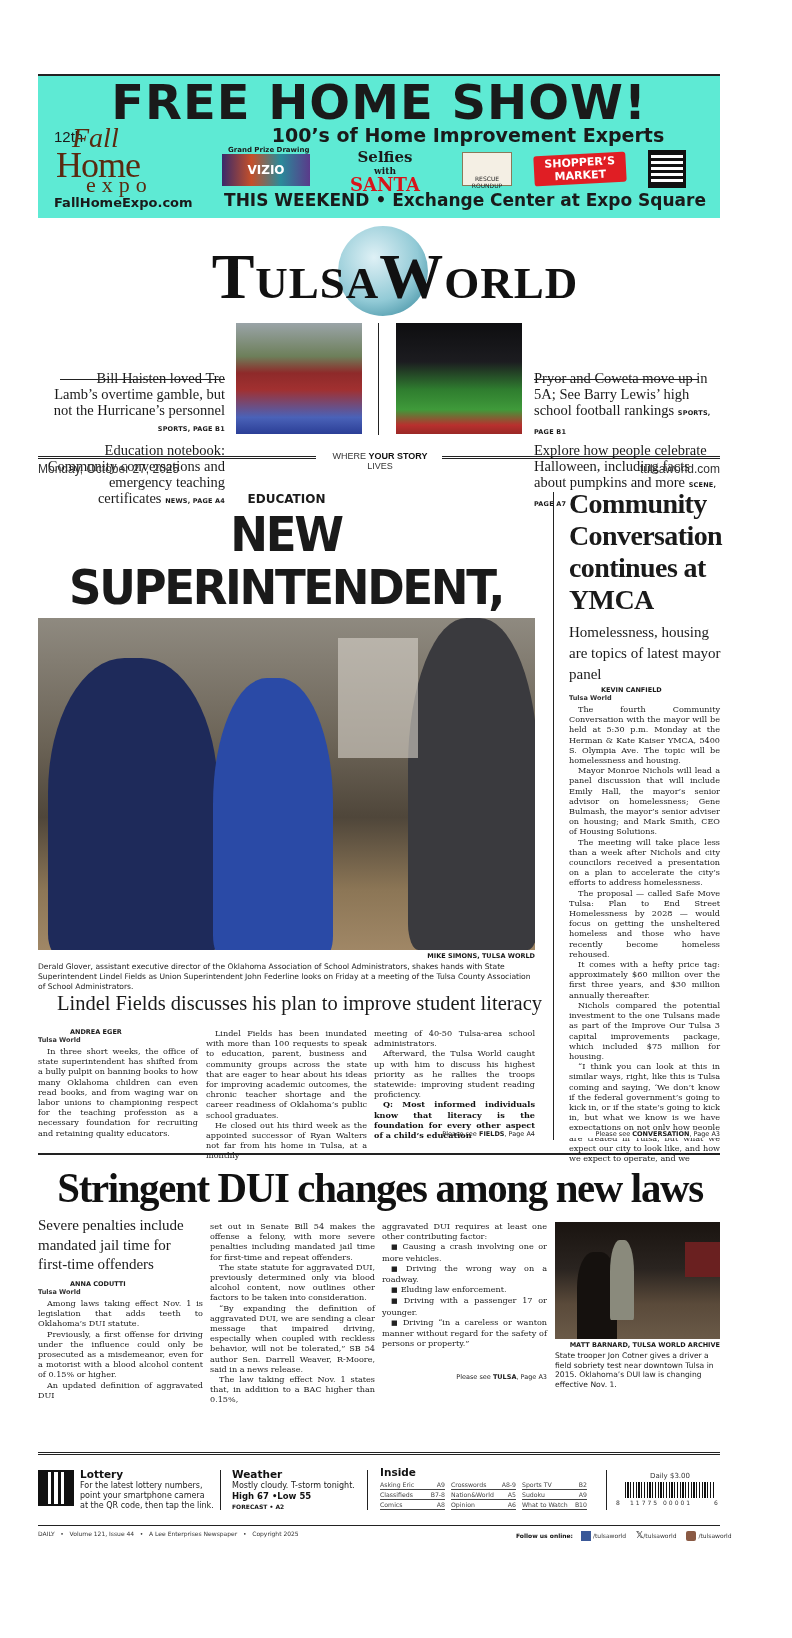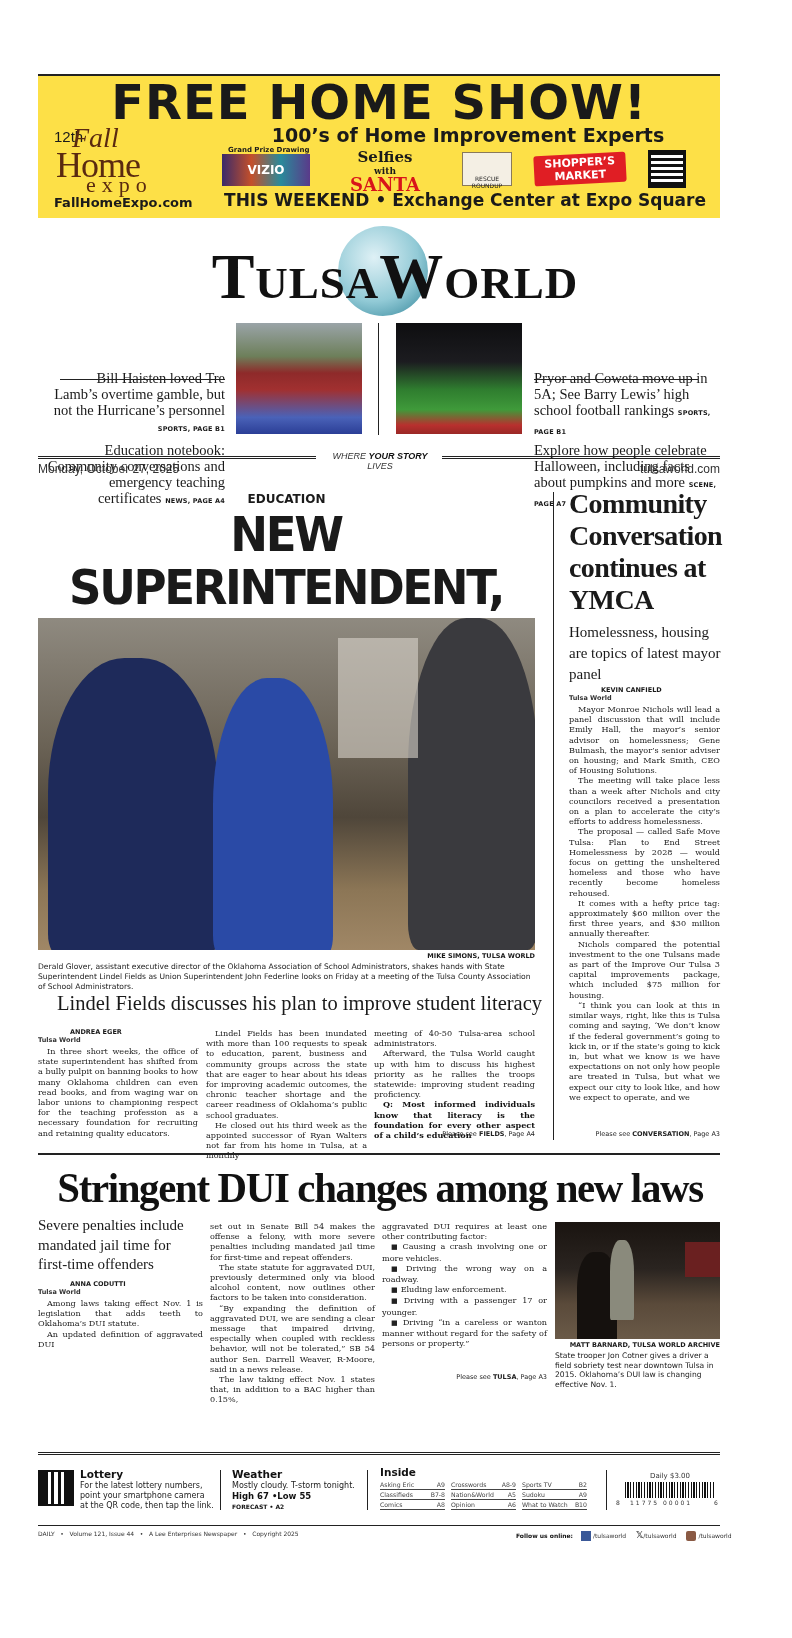--- a/index.html
+++ b/index.html
@@ -1,22 +1,22 @@
 <!DOCTYPE html>
 <html><head>
 <meta charset="utf-8">
 <style>
   * { box-sizing: border-box; margin: 0; padding: 0; }
   html, body { width: 792px; height: 1638px; background: #fff; overflow: hidden; }
   body { font-family: "Liberation Serif", serif; color: #1a1a1a; position: relative; }
   .abs { position: absolute; }
-  .sansl { font-family: "Liberation Sans", sans-serif; font-style: italic; }
-
-  
-  .ad { left: 38px; top: 74px; width: 682px; height: 144px; background: #fde047; border-top: 2px solid #222; }
+  .sansl { font-family: "Liberation Sans", sans-serif; }
+
+  
+  .ad { left: 38px; top: 74px; width: 682px; height: 144px; background: #5eead4; border-top: 2px solid #222; }
   .ad-title { left: 0; top: 0; width: 682px; text-align: center; font-family: "DejaVu Sans", sans-serif; font-weight: bold; font-size: 48px; letter-spacing: 1px; color: #1a1a1a; line-height: 52px; }
   .ad-sub { left: 180px; top: 48px; width: 500px; text-align: center; font-family: "DejaVu Sans", sans-serif; font-weight: bold; font-size: 19px; color: #1a1a1a; }
   .ad-expo-12 { left: 16px; top: 52px; font-size: 15px; font-family: "Liberation Sans", sans-serif; }
   .ad-expo-fall { left: 34px; top: 46px; font-family: "Liberation Serif", serif; font-style: italic; font-size: 28px; color: #5a2a10; }
   .ad-expo-home { left: 18px; top: 68px; font-family: "Liberation Serif", serif; font-size: 36px; color: #5a2a10; letter-spacing: -1px; }
   .ad-expo-expo { left: 48px; top: 96px; font-family: "Liberation Serif", serif; font-size: 22px; color: #5a2a10; letter-spacing: 6px; }
   .ad-url { left: 16px; top: 119px; font-family: "DejaVu Sans", sans-serif; font-weight: bold; font-size: 13px; color: #1a1a1a; }
   .ad-bottom { left: 172px; top: 114px; width: 510px; text-align: center; font-family: "DejaVu Sans", sans-serif; font-weight: bold; font-size: 17px; color: #1a1a1a; }
   .ad-prize-label { left: 190px; top: 70px; font-size: 7px; font-family: "DejaVu Sans", sans-serif; font-weight: bold; }
   .ad-tv { left: 184px; top: 78px; width: 88px; height: 32px; background: linear-gradient(90deg,#3a2a6a,#c4502a,#2a8a9a,#5a3a8a); color: #fff; font-size: 12px; font-weight: bold; font-family: "DejaVu Sans", sans-serif; text-align: center; line-height: 32px; }
@@ -181,40 +181,42 @@
   <span>Please see </span><b>FIELDS</b><span>, Page A4</span>
 </div>
 
 <div class="abs vrule" style="left:553px; top:492px; height:648px;"></div>
 <div class="abs side-head">Community Conversation continues at YMCA</div>
 <div class="abs side-deck">Homelessness, housing are topics of latest mayor panel</div>
 <div class="abs" style="left:569px; top:686px; width:151px;">
   <div class="byline">KEVIN CANFIELD</div>
   <div class="byline-org" style="margin-bottom:2px;">Tulsa World</div>
   <div class="body">
+    <p>The fourth Community Conversation with the mayor will be held at 5:30 p.m. Monday at the Herman &amp; Kate Kaiser YMCA, 5400 S. Olympia Ave. The topic will be homelessness and housing.</p>
     <p>Mayor Monroe Nichols will lead a panel discussion that will include Emily Hall, the mayor’s senior advisor on homelessness; Gene Bulmash, the mayor’s senior adviser on housing; and Mark Smith, CEO of Housing Solutions.</p>
     <p>The meeting will take place less than a week after Nichols and city councilors received a presentation on a plan to accelerate the city’s efforts to address homelessness.</p>
     <p>The proposal — called Safe Move Tulsa: Plan to End Street Homelessness by 2028 — would focus on getting the unsheltered homeless and those who have recently become homeless rehoused.</p>
     <p>It comes with a hefty price tag: approximately $60 million over the first three years, and $30 million annually thereafter.</p>
     <p>Nichols compared the potential investment to the one Tulsans made as part of the Improve Our Tulsa 3 capital improvements package, which included $75 million for housing.</p>
     <p>“I think you can look at this in similar ways, right, like this is Tulsa coming and saying, ‘We don’t know if the federal government’s going to kick in, or if the state’s going to kick in, but what we know is we have expectations on not only how people are treated in Tulsa, but what we expect our city to look like, and how we expect to operate, and we</p>
   </div>
 </div>
 <div class="abs see" style="left:569px; top:1130px; width:151px; background:#fff;">
   <span>Please see </span><b>CONVERSATION</b><span>, Page A3</span>
 </div>
 
 <div class="abs" style="left:38px; top:1153px; width:682px; height:2px; background:#222;"></div>
 <div class="abs dui-head">Stringent DUI changes among new laws</div>
 <div class="abs dui-deck">Severe penalties include mandated jail time for first-time offenders</div>
 <div class="abs" style="left:38px; top:1280px; width:165px;">
   <div class="byline">ANNA CODUTTI</div>
   <div class="byline-org" style="margin-bottom:2px;">Tulsa World</div>
   <div class="body">
     <p>Among laws taking effect Nov. 1 is legislation that adds teeth to Oklahoma’s DUI statute.</p>
+    <p>Previously, a first offense for driving under the influence could only be prosecuted as a misdemeanor, even for a motorist with a blood alcohol content of 0.15% or higher.</p>
     <p>An updated definition of aggravated DUI</p>
   </div>
 </div>
 <div class="abs body" style="left:210px; top:1221px; width:165px;">
   <p style="text-indent:0;">set out in Senate Bill 54 makes the offense a felony, with more severe penalties including mandated jail time for first-time and repeat offenders.</p>
   <p>The state statute for aggravated DUI, previously determined only via blood alcohol content, now outlines other factors to be taken into consideration.</p>
   <p>“By expanding the definition of aggravated DUI, we are sending a clear message that impaired driving, especially when coupled with reckless behavior, will not be tolerated,” SB 54 author Sen. Darrell Weaver, R-Moore, said in a news release.</p>
   <p>The law taking effect Nov. 1 states that, in addition to a BAC higher than 0.15%,</p>
 </div>
 <div class="abs body" style="left:382px; top:1221px; width:165px;">

